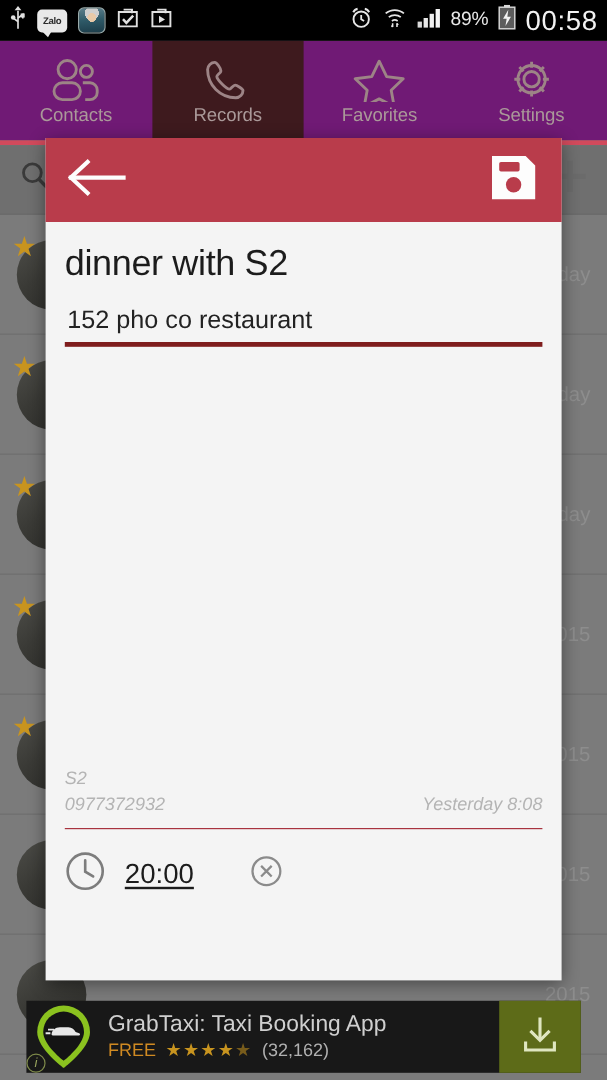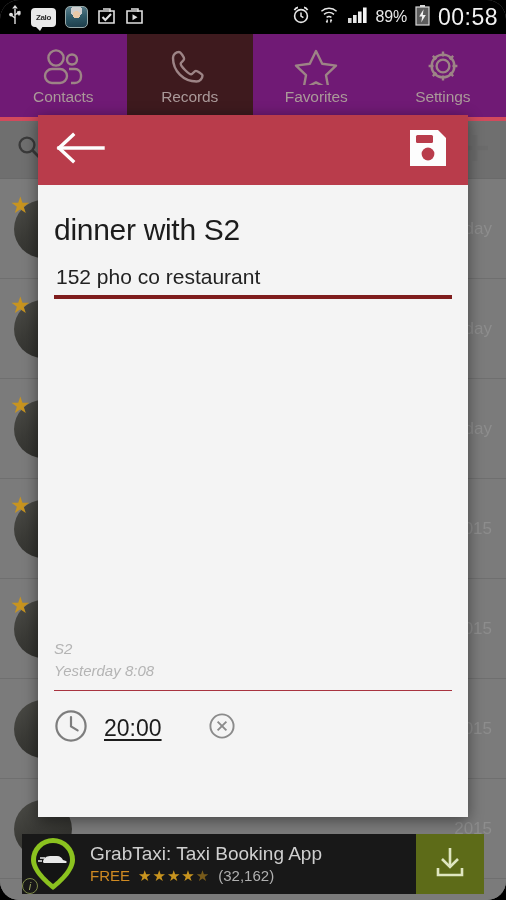--- a/index.html
+++ b/index.html
@@ -2,21 +2,21 @@
 <html><head>
 <meta charset="utf-8">
 <style>
   * { margin:0; padding:0; box-sizing:border-box; }
   html, body {
     width:506px; height:900px; overflow:hidden;
     background:#000;
     font-family:"Liberation Sans", sans-serif;
     -webkit-font-smoothing:antialiased;
   }
-  #screen { position:relative; width:506px; height:900px; overflow:hidden; background:#7a7a7a;border-radius:19px; }
+  #screen { position:relative; width:506px; height:900px; overflow:hidden; background:#7a7a7a; }
 
   
   #statusbar {
     position:absolute; left:0; top:0; width:506px; height:34px;
     background:#000; display:flex; align-items:center;
     padding:0 8px; z-index:60;
   }
   .sb-left { display:flex; align-items:center; gap:9px; flex:1; }
   .sb-right { display:flex; align-items:center; gap:8px; }
   .sb-icon { display:block; }
@@ -92,21 +92,21 @@
     background:#f4f4f4; z-index:40;
     box-shadow:0 3px 14px rgba(0,0,0,0.45);
     display:flex; flex-direction:column;
   }
   #dlg-header {
     height:70px; background:#b93c4b; display:flex; align-items:center;
     justify-content:space-between; padding:0 18px; flex:none;
   }
   #dlg-body { flex:1; position:relative; padding:0 16px; }
   #note-title {
-    font-size:30px; color:#1c1c1c; padding-top:28px; letter-spacing:-0.3px;
+    font-size:30px; color:#1c1c1c; padding-top:18px; letter-spacing:-0.3px;
   }
   #note-place {
     font-size:21px; color:#222; padding:10px 2px 6px 2px; margin-top:8px;
     border-bottom:4px solid #7f1d1d;
   }
   #contact-block {
     position:absolute; left:16px; right:16px; bottom:126px;
   }
   .contact-line {
     font-style:italic; color:#b4b4b4; font-size:15px; line-height:22px;
@@ -356,20 +356,21 @@
 
     <div id="dlg-body">
       <div id="note-title">dinner with S2</div>
       <div id="note-place" placeholder="Location">152 pho co restaurant</div>
 
       <div id="contact-block">
         <div class="contact-line">
           <span>S2</span>
         </div>
         <div class="contact-line">
+          <span>0977372932</span>
           <span>Yesterday 8:08</span>
         </div>
         <div id="contact-divider"></div>
       </div>
 
       <div id="reminder-row">
         <span>
           <svg width="34" height="34" viewBox="0 0 34 34">
               <circle cx="17" cy="17" r="14.6" fill="none" stroke="#7d7d7d" stroke-width="2.2"></circle>
             <path d="M17 8v9.4l6.6 4" fill="none" stroke="#7d7d7d" stroke-width="2.2" stroke-linecap="round"></path>

